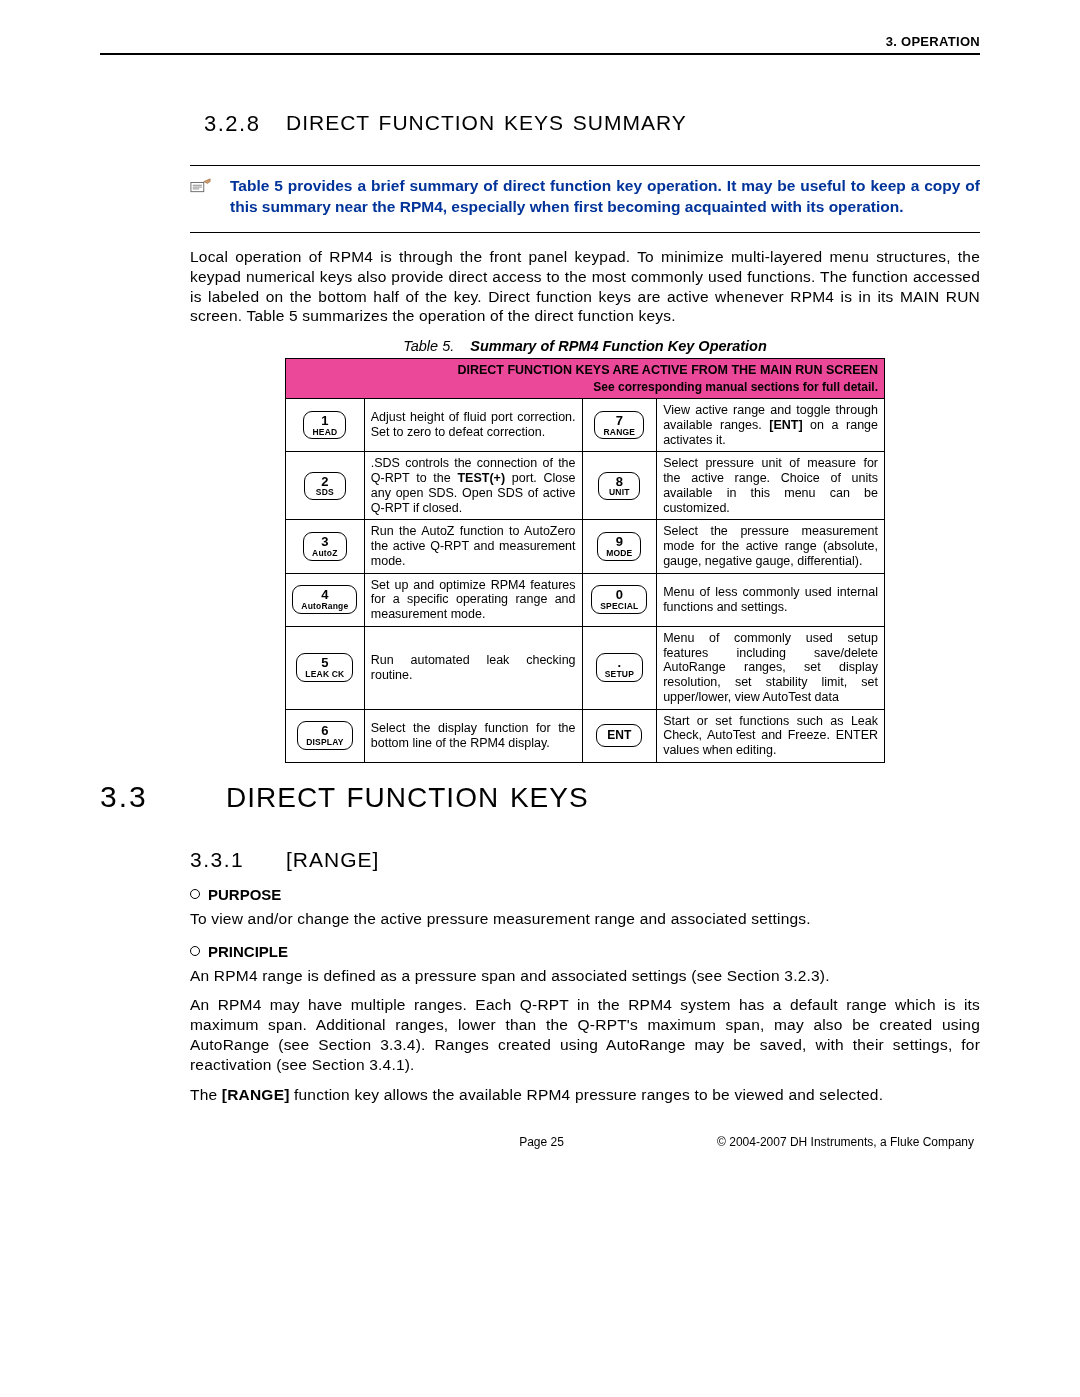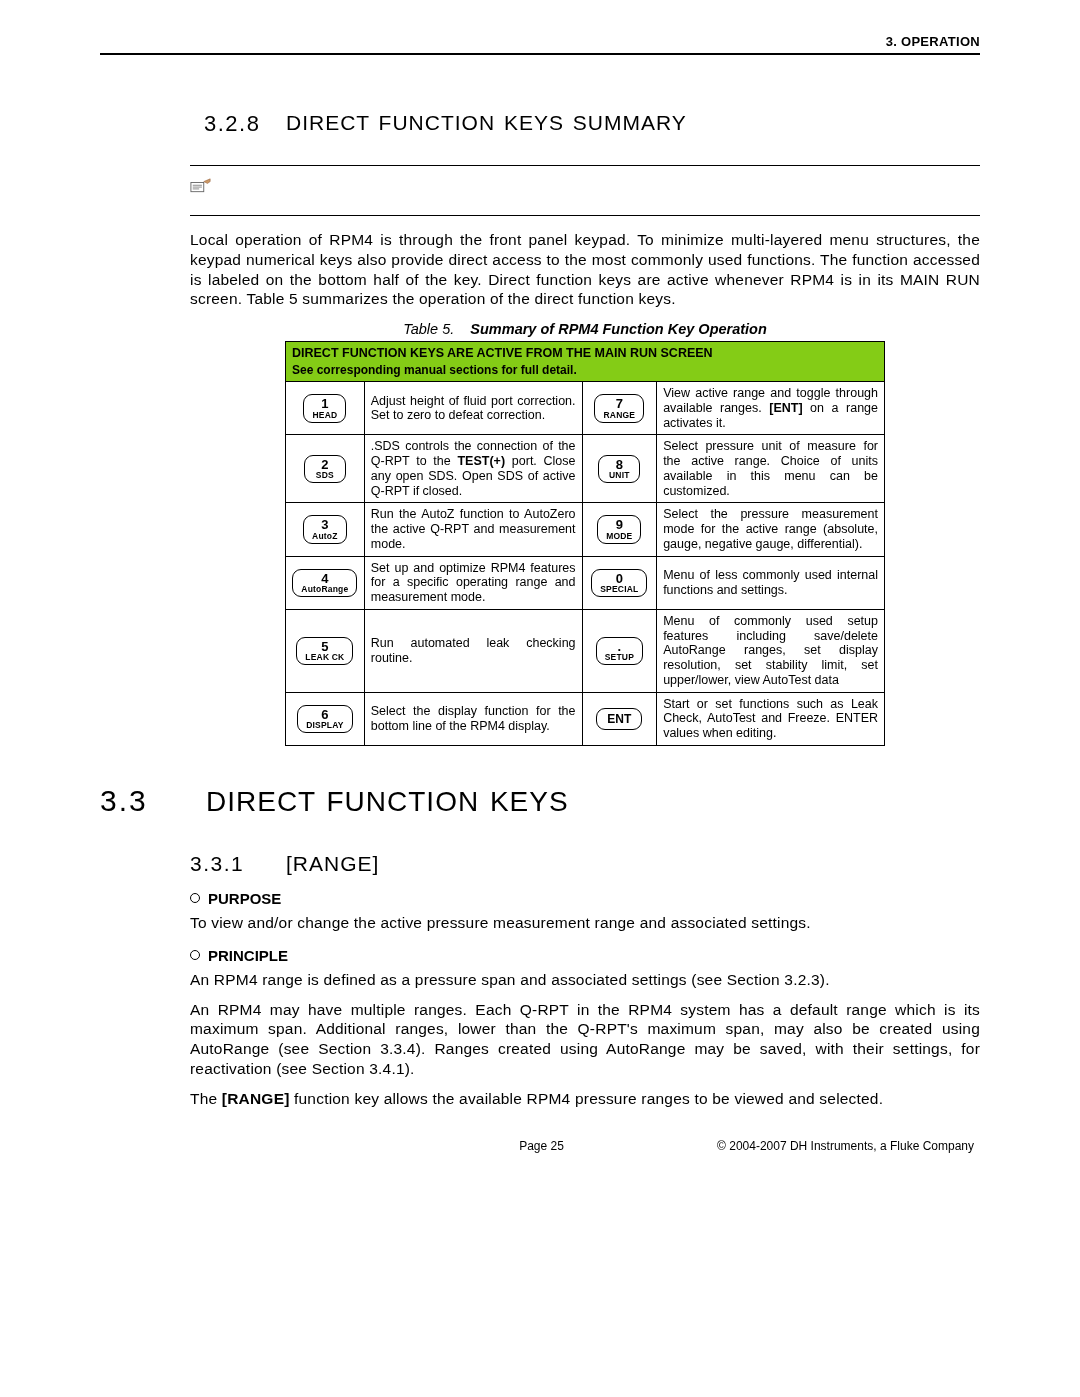--- a/index.html
+++ b/index.html
@@ -84,22 +84,22 @@
     width: 600px;
   }
   table.fk th, table.fk td {
     border: 1px solid #000;
     padding: 4px 6px;
     font-size: 12.5px;
     vertical-align: middle;
     line-height: 1.18;
   }
   table.fk thead th {
-    background: #84cc16;
-    text-align: left;
+    background: #ec4899;
+    text-align: right;
     font-size: 12.5px;
   }
   table.fk thead th .sub {
     display: block;
     font-weight: bold;
     font-size: 12px;
     margin-top: 2px;
   }
   .key-cell { width: 74px; text-align: center; padding: 6px 4px; }
   .desc-cell { width: 216px; text-align: justify; }
@@ -129,22 +129,22 @@
     margin-top: 14px;
   }
   .bullet-head .circ {
     width: 10px; height: 10px;
     border: 1.5px solid #000;
     border-radius: 50%;
     display: inline-block;
   }
   .h2-row {
     display: flex;
-    gap: 36px;
-    margin-top: 38px;
+    gap: 56px;
+    margin-top: 17px;
     align-items: baseline;
   }
   .h2-num {
     font-size: 30px;
     letter-spacing: 2px;
     min-width: 70px;
   }
   .h2-title {
     font-size: 28px;
     letter-spacing: 1px;
@@ -194,20 +194,21 @@
     <div class="note-block">
       <div class="note-icon">
         <svg viewBox="0 0 24 20">
           <rect x="1" y="4" width="14" height="10" fill="#fff" stroke="#666" stroke-width="1"></rect>
           <line x1="3" y1="7" x2="13" y2="7" stroke="#666" stroke-width="0.8"></line>
           <line x1="3" y1="9" x2="13" y2="9" stroke="#666" stroke-width="0.8"></line>
           <line x1="3" y1="11" x2="10" y2="11" stroke="#666" stroke-width="0.8"></line>
           <path d="M15 3 L22 0 L22 3 L19 5 Z" fill="#c96" stroke="#964" stroke-width="0.6"></path>
         </svg>
       </div>
+      <div class="note-text">Table 5 provides a brief summary of direct function key operation.  It may be useful to keep a copy of this summary near the RPM4, especially when first becoming acquainted with its operation.</div>
     </div>
 
     <div class="body-text body-block">Local operation of RPM4 is through the front panel keypad.  To minimize multi-layered menu structures, the keypad numerical keys also provide direct access to the most commonly used functions.  The function accessed is labeled on the bottom half of the key.  Direct function keys are active whenever RPM4 is in its MAIN RUN screen.  Table 5 summarizes the operation of the direct function keys.</div>
 
     <div class="table-caption">
       <span>Table 5.</span>
       <span>&nbsp;&nbsp;</span>
       <span class="strong">Summary of RPM4 Function Key Operation</span>
     </div>
 

